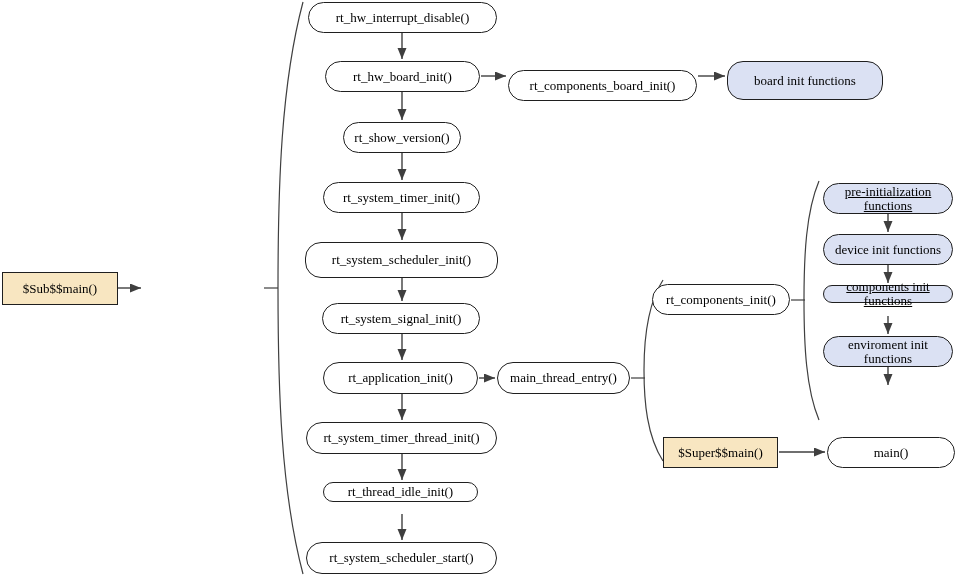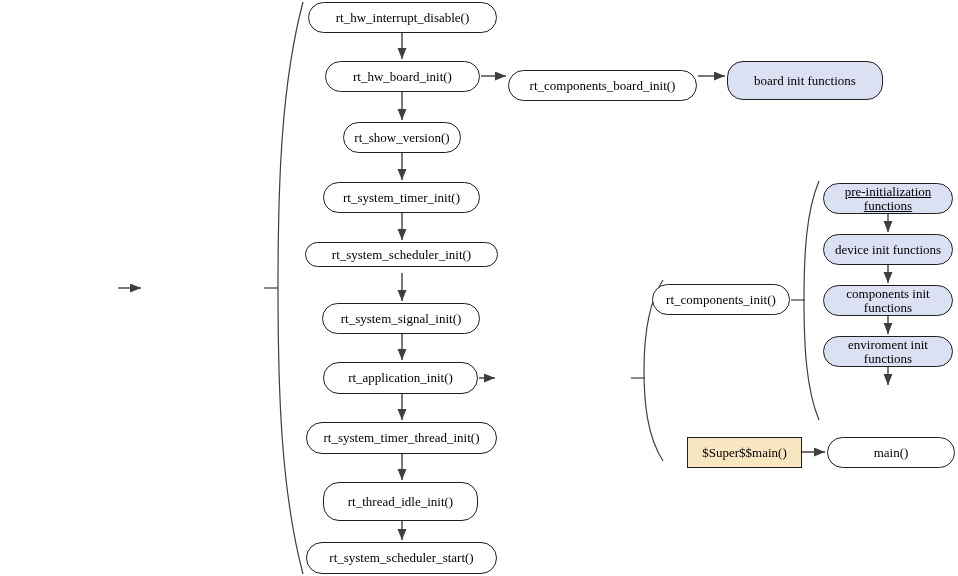--- a/index.html
+++ b/index.html
@@ -83,37 +83,39 @@
     <line class="edge" marker-end="url(#ah)" x1="402" y1="394" x2="402" y2="420"></line>
     <line class="edge" marker-end="url(#ah)" x1="402" y1="454" x2="402" y2="480"></line>
     <line class="edge" marker-end="url(#ah)" x1="402" y1="514" x2="402" y2="540"></line>
 
     <line class="edge" marker-end="url(#ah)" x1="888" y1="214" x2="888" y2="232"></line>
     <line class="edge" marker-end="url(#ah)" x1="888" y1="265" x2="888" y2="283"></line>
     <line class="edge" marker-end="url(#ah)" x1="888" y1="316" x2="888" y2="334"></line>
     <line class="edge" marker-end="url(#ah)" x1="888" y1="367" x2="888" y2="385"></line>
   </svg>
 
+  <div class="node entry" style="left:2px; top:272px; width:116px; height:33px;">$Sub$$main()</div>
 
   <div class="node" style="left:308px; top:2px; width:189px; height:31px;">rt_hw_interrupt_disable()</div>
   <div class="node" style="left:325px; top:61px; width:155px; height:31px;">rt_hw_board_init()</div>
   <div class="node" style="left:508px; top:50px; width:189px; height:31px;margin-top:20px;">rt_components_board_init()</div>
   <div class="node group" style="left:727px; top:61px; width:156px; height:39px;">board init functions</div>
   <div class="node" style="left:343px; top:122px; width:118px; height:31px;">rt_show_version()</div>
   <div class="node" style="left:323px; top:182px; width:157px; height:31px;">rt_system_timer_init()</div>
-  <div class="node" style="left:305px; top:242px; width:193px; height:25px;">rt_system_scheduler_init()</div>
+  <div class="node" style="left:305px; top:242px; width:193px; height:36px;">rt_system_scheduler_init()</div>
   <div class="node" style="left:322px; top:303px; width:158px; height:31px;">rt_system_signal_init()</div>
   <div class="node" style="left:323px; top:362px; width:155px; height:32px;">rt_application_init()</div>
   <div class="node" style="left:306px; top:422px; width:191px; height:32px;">rt_system_timer_thread_init()</div>
-  <div class="node" style="left:323px; top:482px; width:155px; height:39px;">rt_thread_idle_init()</div>
+  <div class="node" style="left:323px; top:482px; width:155px; height:20px;">rt_thread_idle_init()</div>
   <div class="node" style="left:306px; top:542px; width:191px; height:32px;">rt_system_scheduler_start()</div>
 
+  <div class="node" style="left:497px; top:362px; width:133px; height:32px;">main_thread_entry()</div>
   <div class="node" style="left:652px; top:284px; width:138px; height:31px;">rt_components_init()</div>
 
   <div class="node group wrap" style="left:823px; top:183px; width:130px; height:31px;text-decoration:underline;">pre-initialization functions</div>
   <div class="node group wrap" style="left:823px; top:234px; width:130px; height:31px;">device init functions</div>
-  <div class="node group wrap" style="left:823px; top:285px; width:130px; height:31px;">components init functions</div>
+  <div class="node group wrap" style="left:823px; top:285px; width:130px; height:18px;text-decoration:underline;">components init functions</div>
   <div class="node group wrap" style="left:823px; top:336px; width:130px; height:31px;">enviroment init functions</div>
 
-  <div class="node entry" style="left:663px; top:437px; width:115px; height:31px;margin-left:24px;">$Super$$main()</div>
+  <div class="node entry" style="left:663px; top:437px; width:115px; height:31px;">$Super$$main()</div>
   <div class="node" style="left:827px; top:437px; width:128px; height:31px;">main()</div>
 
 </div>
 
 </body></html>

